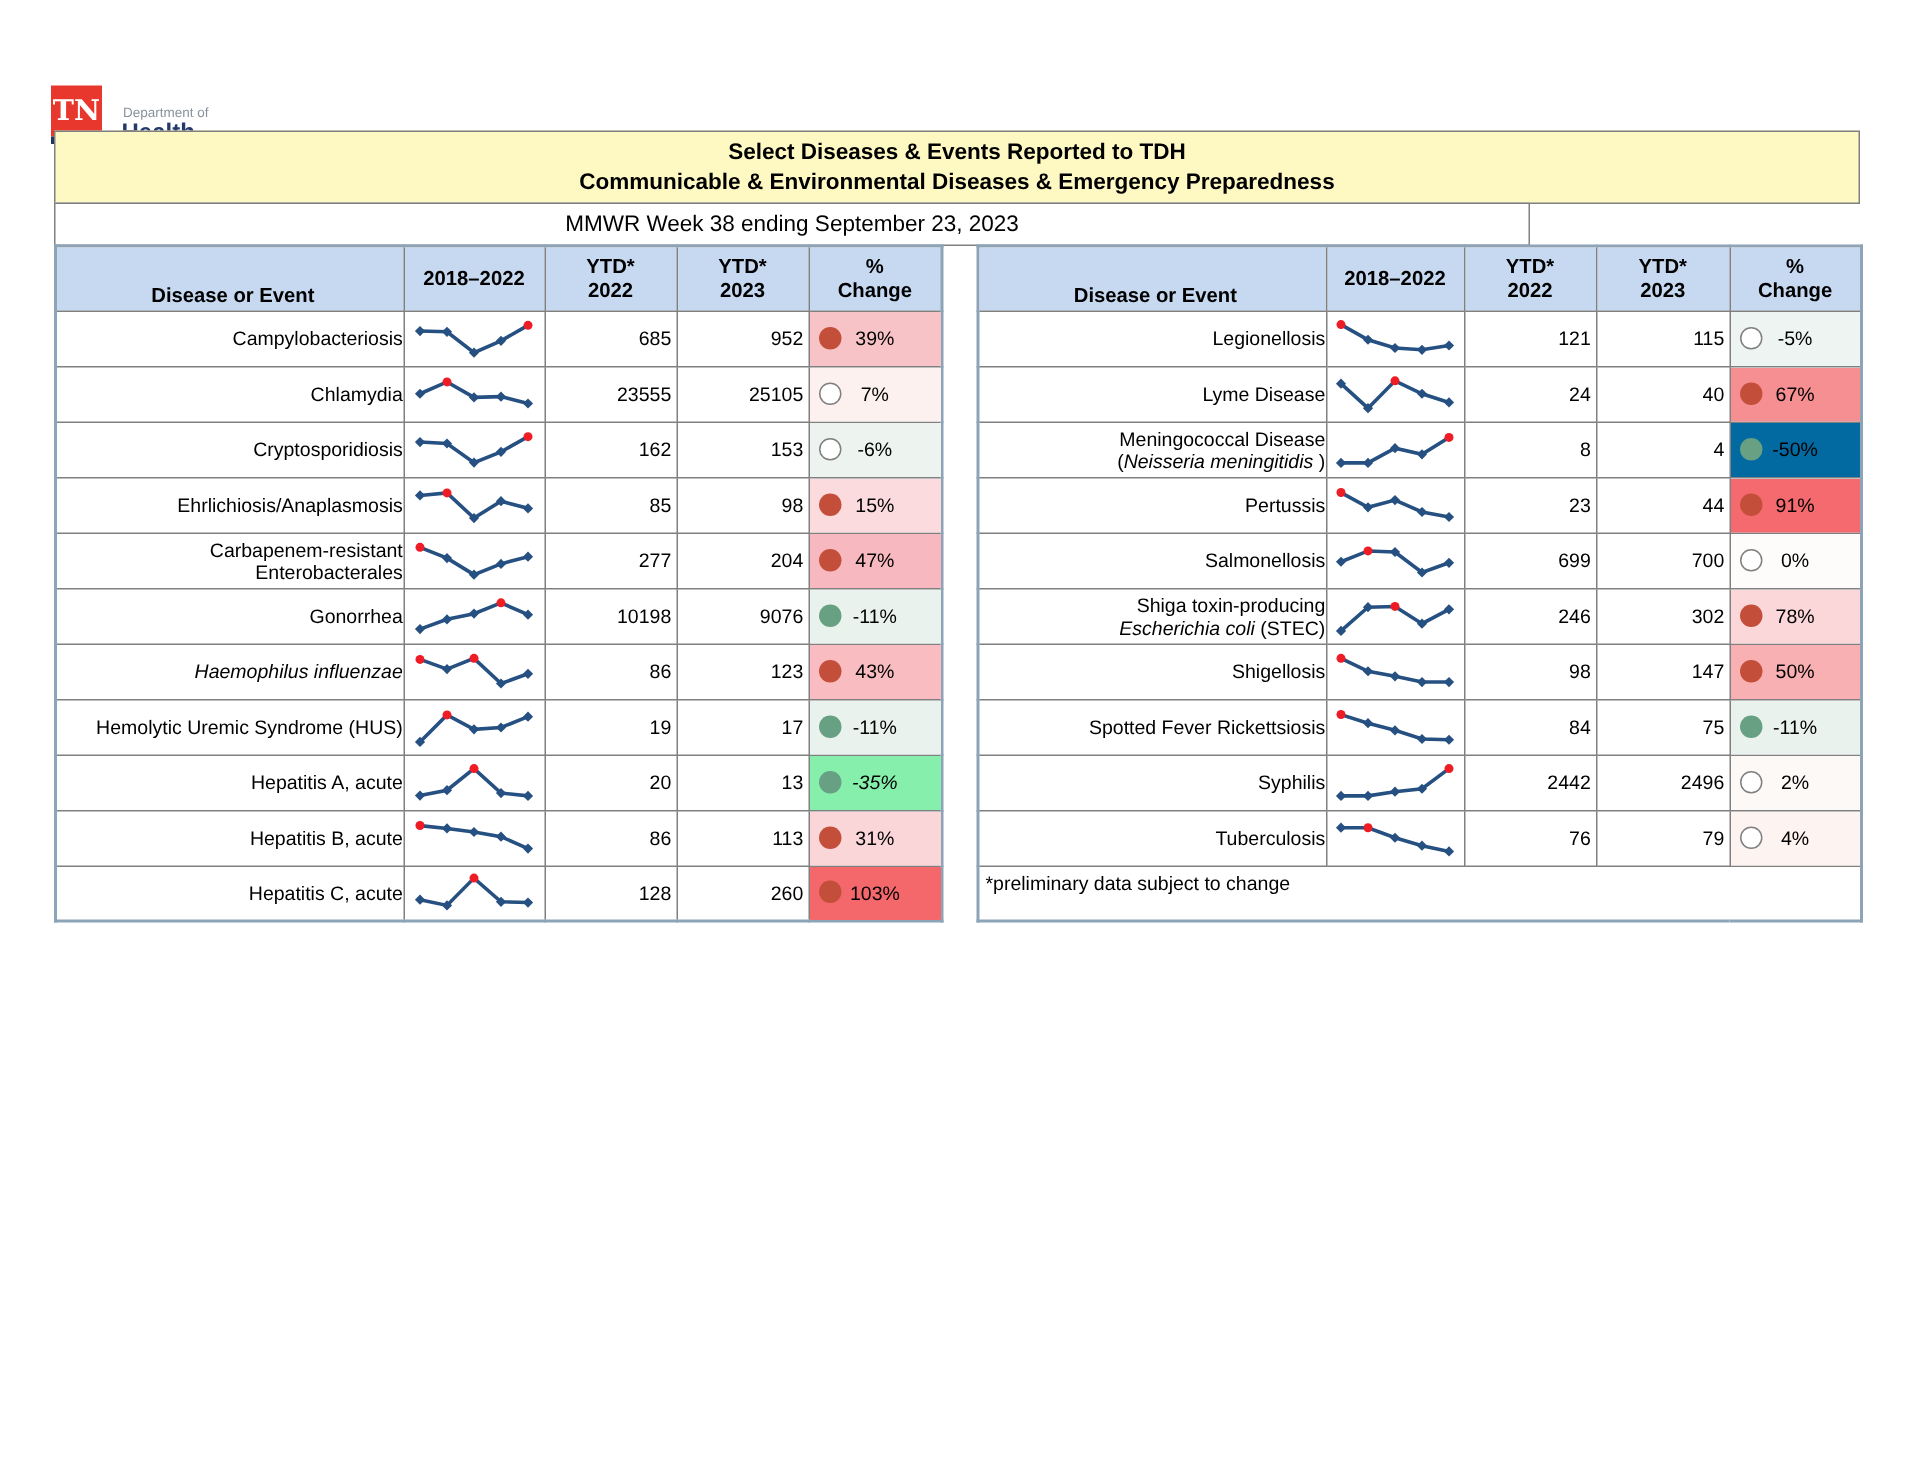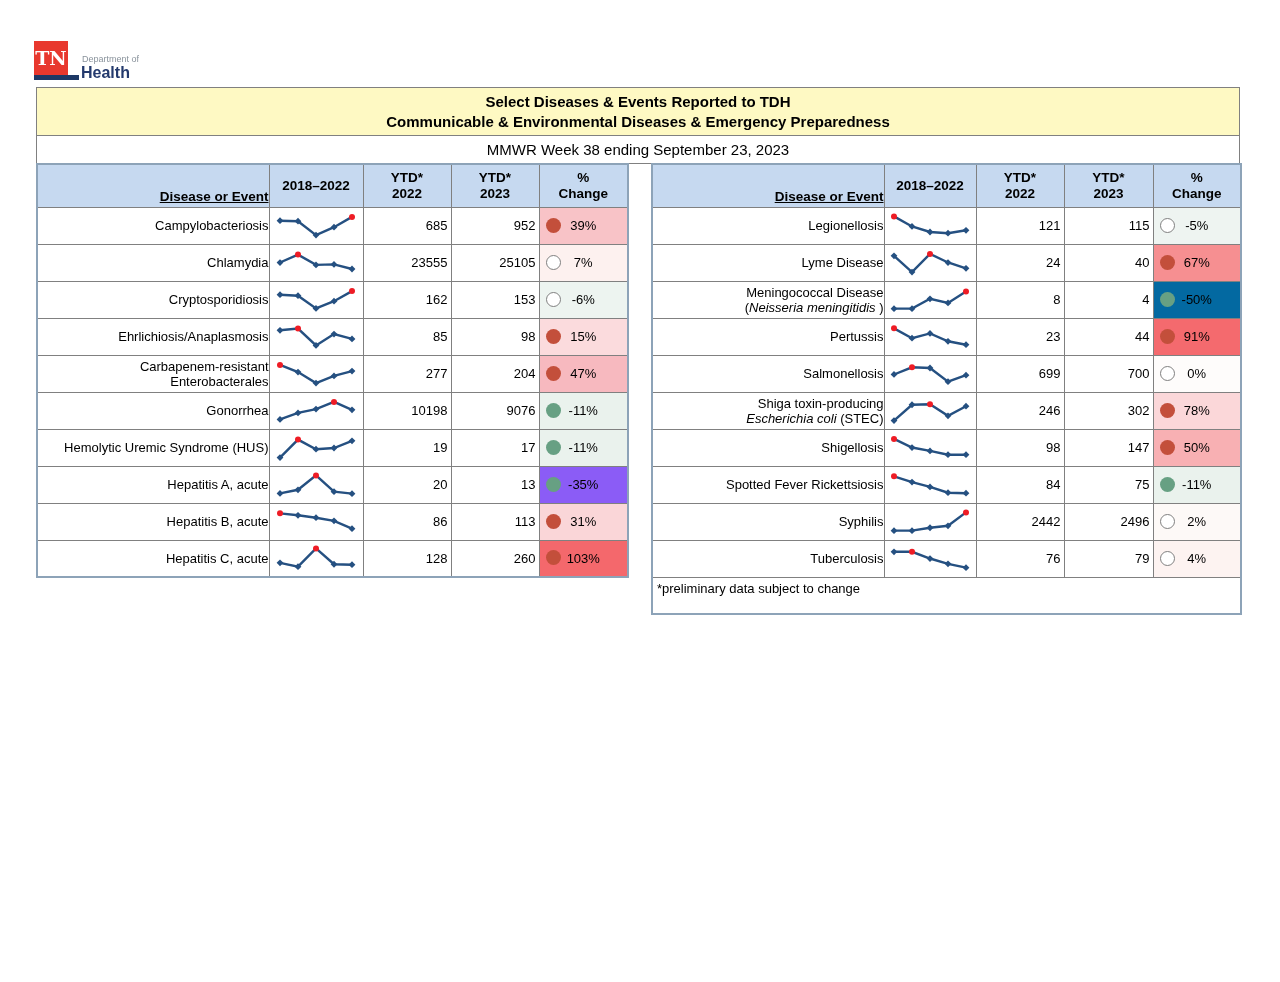--- a/index.html
+++ b/index.html
@@ -1,43 +1,43 @@
 <!DOCTYPE html>
 <html><head>
 <meta charset="utf-8">
 <style>
   * { box-sizing: border-box; margin: 0; padding: 0; }
   html, body { width: 1280px; height: 982px; background: #ffffff; overflow: hidden;
     font-family: "Liberation Sans", sans-serif; color: #000; }
 
   
-  .logo { position: absolute; left: 34px; top: 40px; width: 160px; height: 46px; }
+  .logo { position: absolute; left: 34px; top: 56px; width: 160px; height: 46px; }
   .tn-box { position: absolute; left: 0; top: 1px; width: 34px; height: 34px;
     background: #e8382e; color: #fff; font-family: "DejaVu Serif", serif; font-weight: bold;
     font-size: 19px; display: flex; align-items: center; justify-content: center; }
   .logo-underline { position: absolute; left: 0; top: 35px; width: 45px; height: 5px; background: #1d3866; }
   .logo-dept { position: absolute; left: 48px; top: 14px; font-size: 9px; color: #8a939c; }
   .logo-health { position: absolute; left: 47px; top: 24px; font-size: 16px; font-weight: bold; color: #243a6d; }
 
   
   .title-bar { position: absolute; left: 36px; top: 87px; width: 1204px; height: 49px;
     background: #fef9c3; border: 1px solid #808080; text-align: center;
     font-weight: bold; font-size: 15px; padding-top: 4px; line-height: 20px; }
-  .subtitle-bar { position: absolute; left: 36px; top: 135px; width: 1204px; height: 29px;
+  .subtitle-bar { position: absolute; left: 36px; top: 135px; width: 984px; height: 29px;
     background: #ffffff; border: 1px solid #808080; text-align: center;
     font-size: 15px; line-height: 27px; }
 
   
   table.dtable { position: absolute; top: 163px; border-collapse: collapse; table-layout: fixed;
     border: 2px solid #8da3b8; }
   #left-table { left: 36px; width: 591px; }
   #right-table { left: 651px; width: 589px; }
   .dtable th, .dtable td { border: 1px solid #808080; font-size: 13px; overflow: hidden; }
   .dtable th { background: #c6d9f0; font-weight: bold; height: 43px; font-size: 13.5px; }
-  .th-name { text-align: right; vertical-align: bottom; padding: 0 0 3px 4px; font-size: 14px; text-decoration: underline; }
+  .th-name { text-align: center; vertical-align: bottom; padding: 0 0 3px 4px; font-size: 14px; }
   .th-mid { text-align: center; vertical-align: middle; }
   .th-two { text-align: center; vertical-align: middle; line-height: 16px; }
   .dtable td { height: 37px; background: #fff; }
   .cell-name { text-align: right; vertical-align: middle; padding-left: 4px; line-height: 15px; }
   .cell-spark { text-align: center; vertical-align: middle; padding: 0; }
   .cell-spark svg { display: block; margin: 0 auto; }
   .cell-num { text-align: right; vertical-align: middle; padding-right: 3px; }
   .cell-pct { position: relative; vertical-align: middle; }
   .circle { position: absolute; left: 6px; top: 50%; margin-top: -8px; width: 15px; height: 15px;
     border-radius: 50%; display: inline-block; }
@@ -213,20 +213,41 @@
         </td>
         <td class="cell-num">10198</td>
         <td class="cell-num">9076</td>
         <td class="cell-pct" style="background: rgb(234, 242, 237);">
           <span class="circle down"></span>
           <span class="pct-text">-11%</span>
         </td>
       </tr>
       <tr>
         <td class="cell-name">
+          <div><span class="it">Haemophilus influenzae</span></div>
+        </td>
+        <td class="cell-spark">
+          <svg width="88" height="34" viewBox="0 0 88 34">
+            <polyline points="8.0,8.6 26.0,15.1 44.0,7.9 62.0,24.7 80.0,18.2" fill="none" stroke="#255081" stroke-width="2.4"></polyline>
+            <circle cx="8" cy="8.6" r="3" fill="#ee1c25"></circle>
+            <rect x="23.6" y="12.68" width="4.8" height="4.8" transform="rotate(45 26 15.08)" fill="#255081"></rect>
+            <circle cx="44" cy="7.88" r="3" fill="#ee1c25"></circle>
+            <rect x="59.6" y="22.28" width="4.8" height="4.8" transform="rotate(45 62 24.68)" fill="#255081"></rect>
+            <rect x="77.6" y="15.799999999999999" width="4.8" height="4.8" transform="rotate(45 80 18.2)" fill="#255081"></rect>
+          </svg>
+        </td>
+        <td class="cell-num">86</td>
+        <td class="cell-num">123</td>
+        <td class="cell-pct" style="background: rgb(248, 188, 193);">
+          <span class="circle up"></span>
+          <span class="pct-text">43%</span>
+        </td>
+      </tr>
+      <tr>
+        <td class="cell-name">
           <div><span>Hemolytic Uremic Syndrome (HUS)</span></div>
         </td>
         <td class="cell-spark">
           <svg width="88" height="34" viewBox="0 0 88 34">
             <polyline points="8.0,26.6 26.0,8.6 44.0,18.2 62.0,17.0 80.0,9.8" fill="none" stroke="#255081" stroke-width="2.4"></polyline>
             <rect x="5.6" y="24.2" width="4.8" height="4.8" transform="rotate(45 8 26.599999999999998)" fill="#255081"></rect>
             <circle cx="26" cy="8.6" r="3" fill="#ee1c25"></circle>
             <rect x="41.6" y="15.799999999999999" width="4.8" height="4.8" transform="rotate(45 44 18.2)" fill="#255081"></rect>
             <rect x="59.6" y="14.6" width="4.8" height="4.8" transform="rotate(45 62 17)" fill="#255081"></rect>
             <rect x="77.6" y="7.4" width="4.8" height="4.8" transform="rotate(45 80 9.8)" fill="#255081"></rect>
@@ -248,21 +269,21 @@
             <polyline points="8.0,25.4 26.0,21.8 44.0,7.4 62.0,23.7 80.0,25.6" fill="none" stroke="#255081" stroke-width="2.4"></polyline>
             <rect x="5.6" y="23" width="4.8" height="4.8" transform="rotate(45 8 25.4)" fill="#255081"></rect>
             <rect x="23.6" y="19.400000000000002" width="4.8" height="4.8" transform="rotate(45 26 21.8)" fill="#255081"></rect>
             <circle cx="44" cy="7.4" r="3" fill="#ee1c25"></circle>
             <rect x="59.6" y="21.32" width="4.8" height="4.8" transform="rotate(45 62 23.72)" fill="#255081"></rect>
             <rect x="77.6" y="23.240000000000002" width="4.8" height="4.8" transform="rotate(45 80 25.64)" fill="#255081"></rect>
           </svg>
         </td>
         <td class="cell-num">20</td>
         <td class="cell-num">13</td>
-        <td class="cell-pct" style="background: #8b5cf6;">
+        <td class="cell-pct" style="background: #86efac; font-style: italic;">
           <span class="circle down"></span>
           <span class="pct-text">-35%</span>
         </td>
       </tr>
       <tr>
         <td class="cell-name">
           <div><span>Hepatitis B, acute</span></div>
         </td>
         <td class="cell-spark">
           <svg width="88" height="34" viewBox="0 0 88 34">

